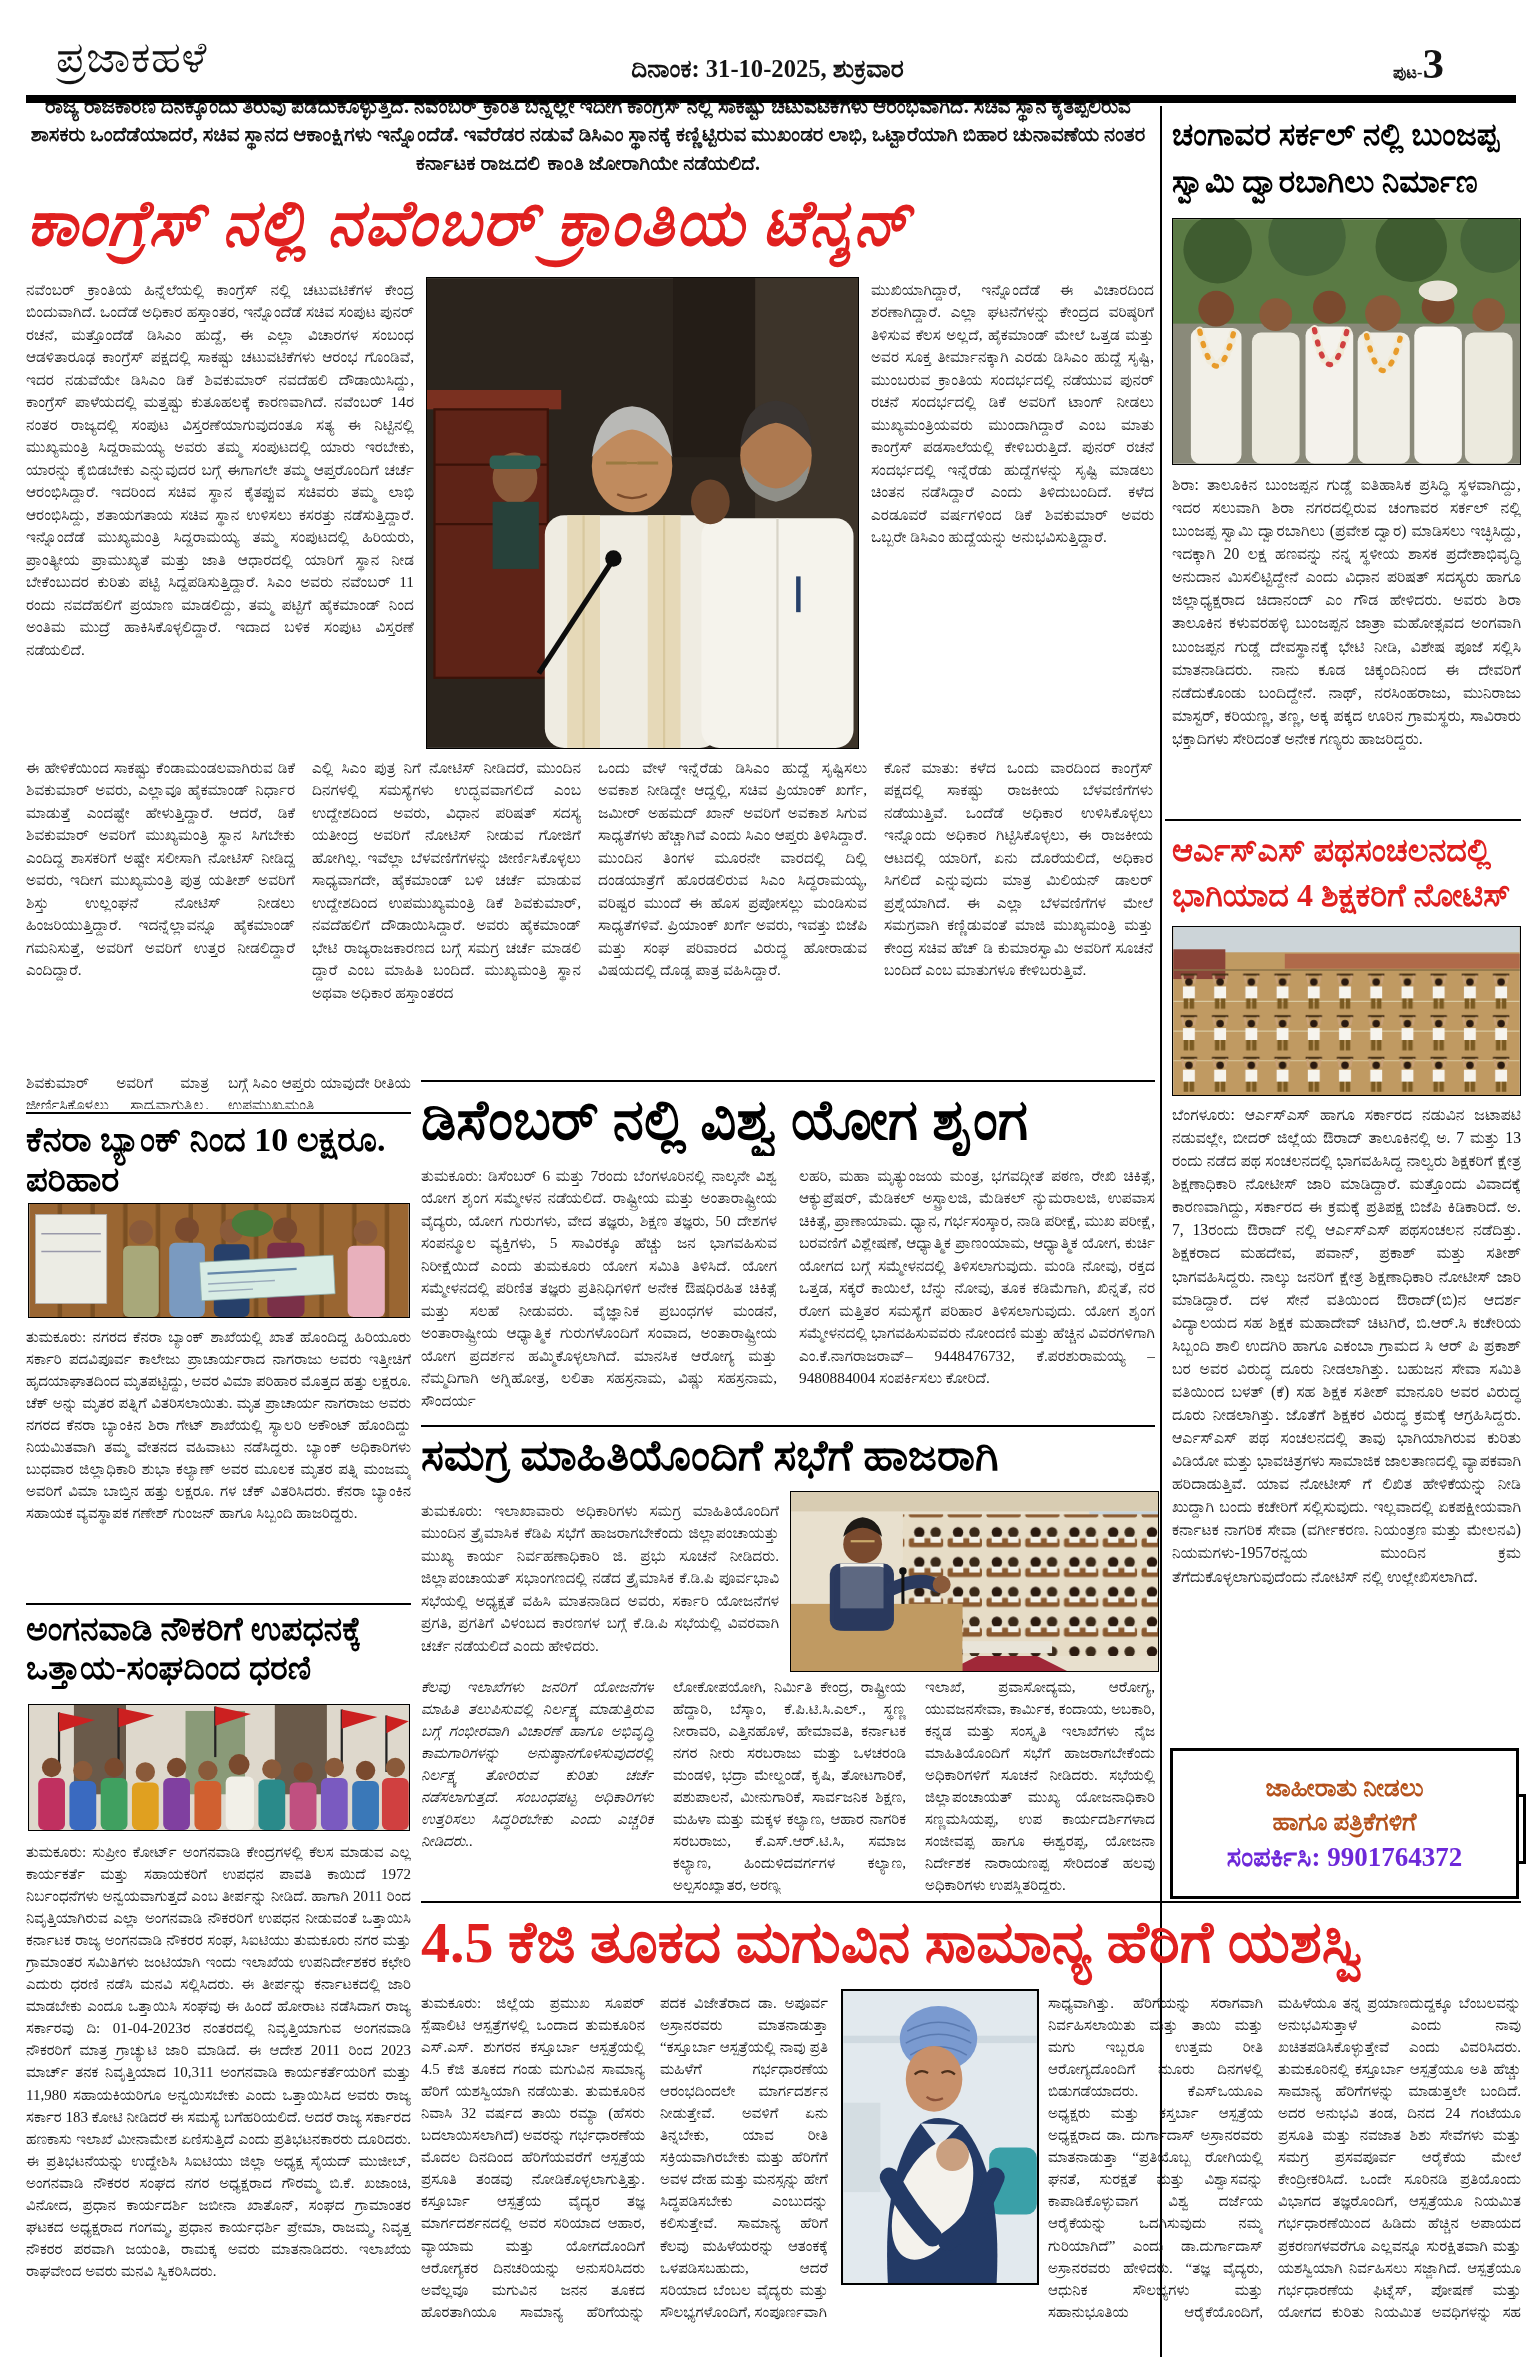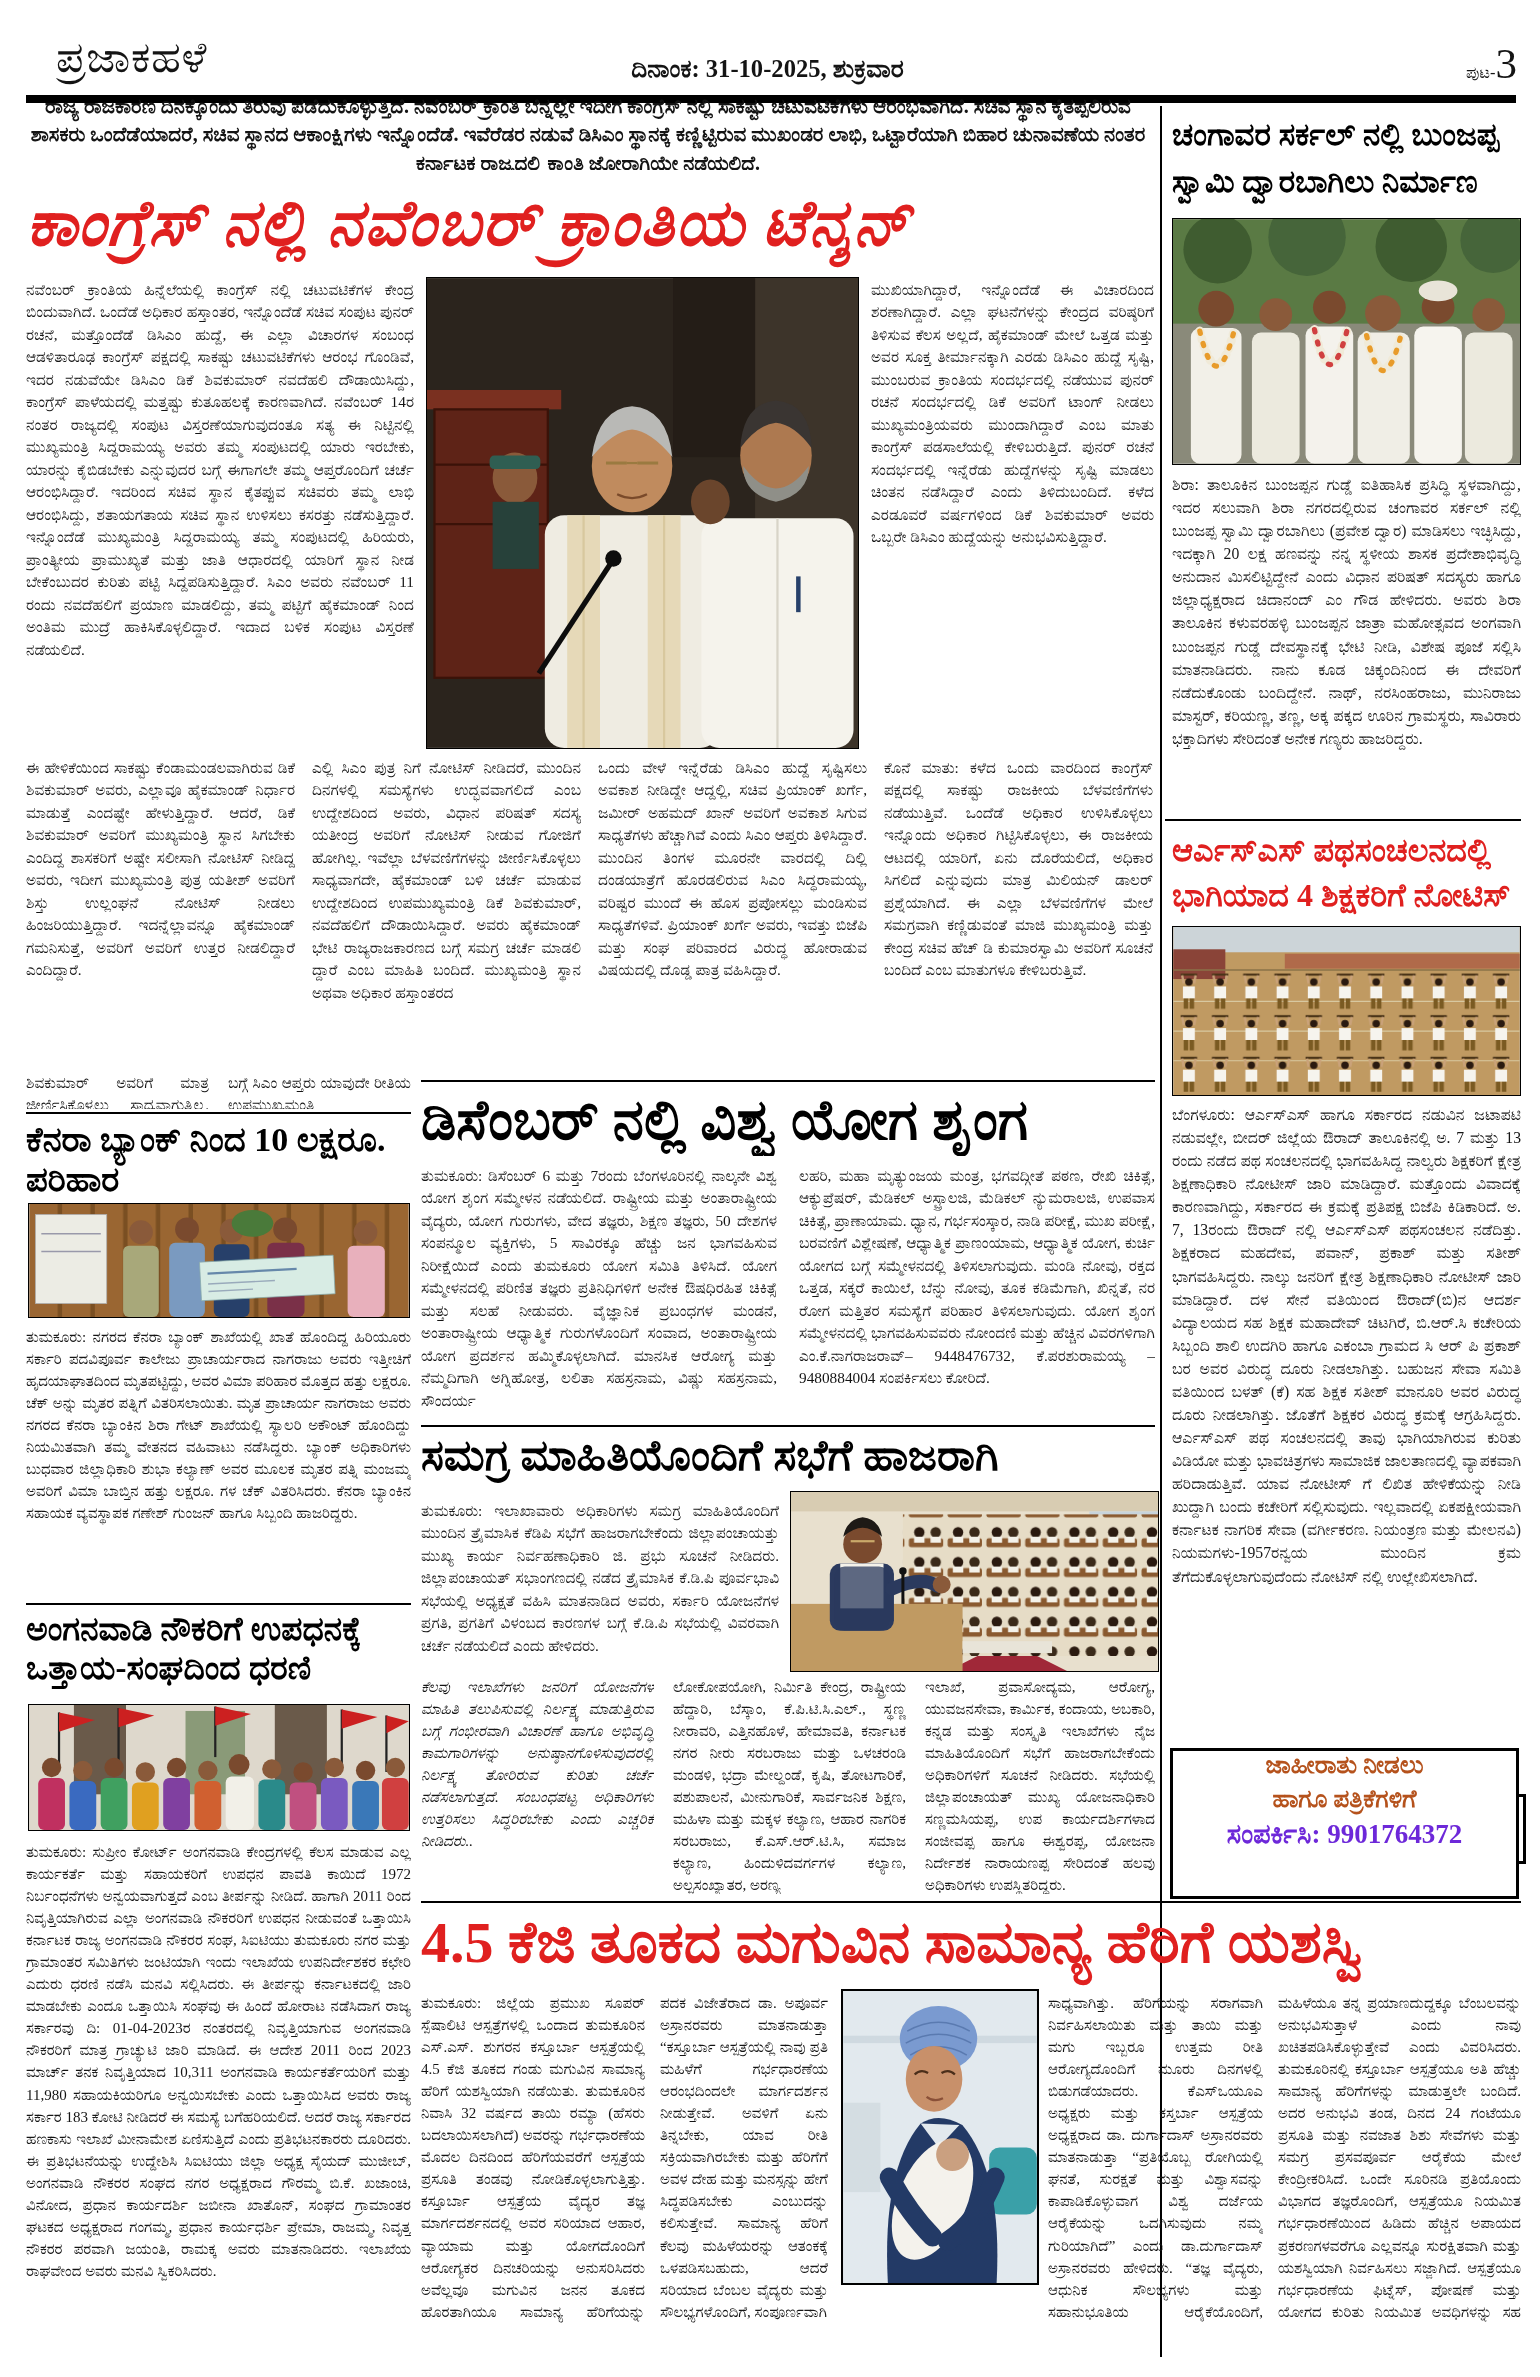--- a/index.html
+++ b/index.html
@@ -7,28 +7,28 @@
         font-family:"Liberation Serif","DejaVu Serif",serif;color:#141414;overflow:hidden;}
   .abs{position:absolute;}
   .rule{position:absolute;background:#000;}
   .col{position:absolute;text-align:justify;font-size:15.3px;line-height:1.47;color:#141414;overflow:hidden;}
   .headline{position:absolute;font-weight:bold;text-align:left;line-height:1.18;color:#000;overflow:hidden;}
   .red{color:#e0201f;}
   .photo{position:absolute;border:1.5px solid #000;overflow:hidden;background:#ccc;}
   .photo svg{display:block;width:100%;height:100%;}
   #masthead-title{left:28px;top:33px;font-size:43px;font-weight:normal;letter-spacing:0.7px;margin-left:28px;}
   #masthead-date{left:432px;top:55px;width:671px;text-align:center;font-size:24.6px;font-weight:bold;}
-  #masthead-page{left:1375px;top:39px;width:142px;text-align:right;font-weight:normal;}
+  #masthead-page{left:1302px;top:39px;width:142px;text-align:right;font-weight:bold;}
   #masthead-page .small{font-size:16.4px;}
   #masthead-page .big{font-size:43px;}
   #lead{left:26px;top:92px;width:1124px;height:78px;text-align:center;font-weight:bold;
         font-size:20px;line-height:1.42;overflow:hidden;}
   #main-headline{left:26px;top:186px;width:1124px;height:88px;font-size:64px;letter-spacing:1.5px;font-style:italic;}
   #ad-box{position:absolute;left:1170px;top:1748px;width:349px;height:151px;border:3px solid #000;
-          box-sizing:border-box;display:flex;flex-direction:column;gap:6px;
+          box-sizing:border-box;display:flex;flex-direction:column;justify-content:center;gap:6px;
           text-align:center;font-weight:bold;}
   #ad-box .ad-line{font-size:24.6px;color:#b5521c;}
   #ad-box .ad-contact{font-size:27px;color:#6d28d9;}
   #ad-box:after{content:"";position:absolute;right:-10.4px;top:43px;width:7.5px;height:64px;border:3px solid #000;border-left:none;}
 </style>
 </head>
 <body>
 
 <div id="page">
 

